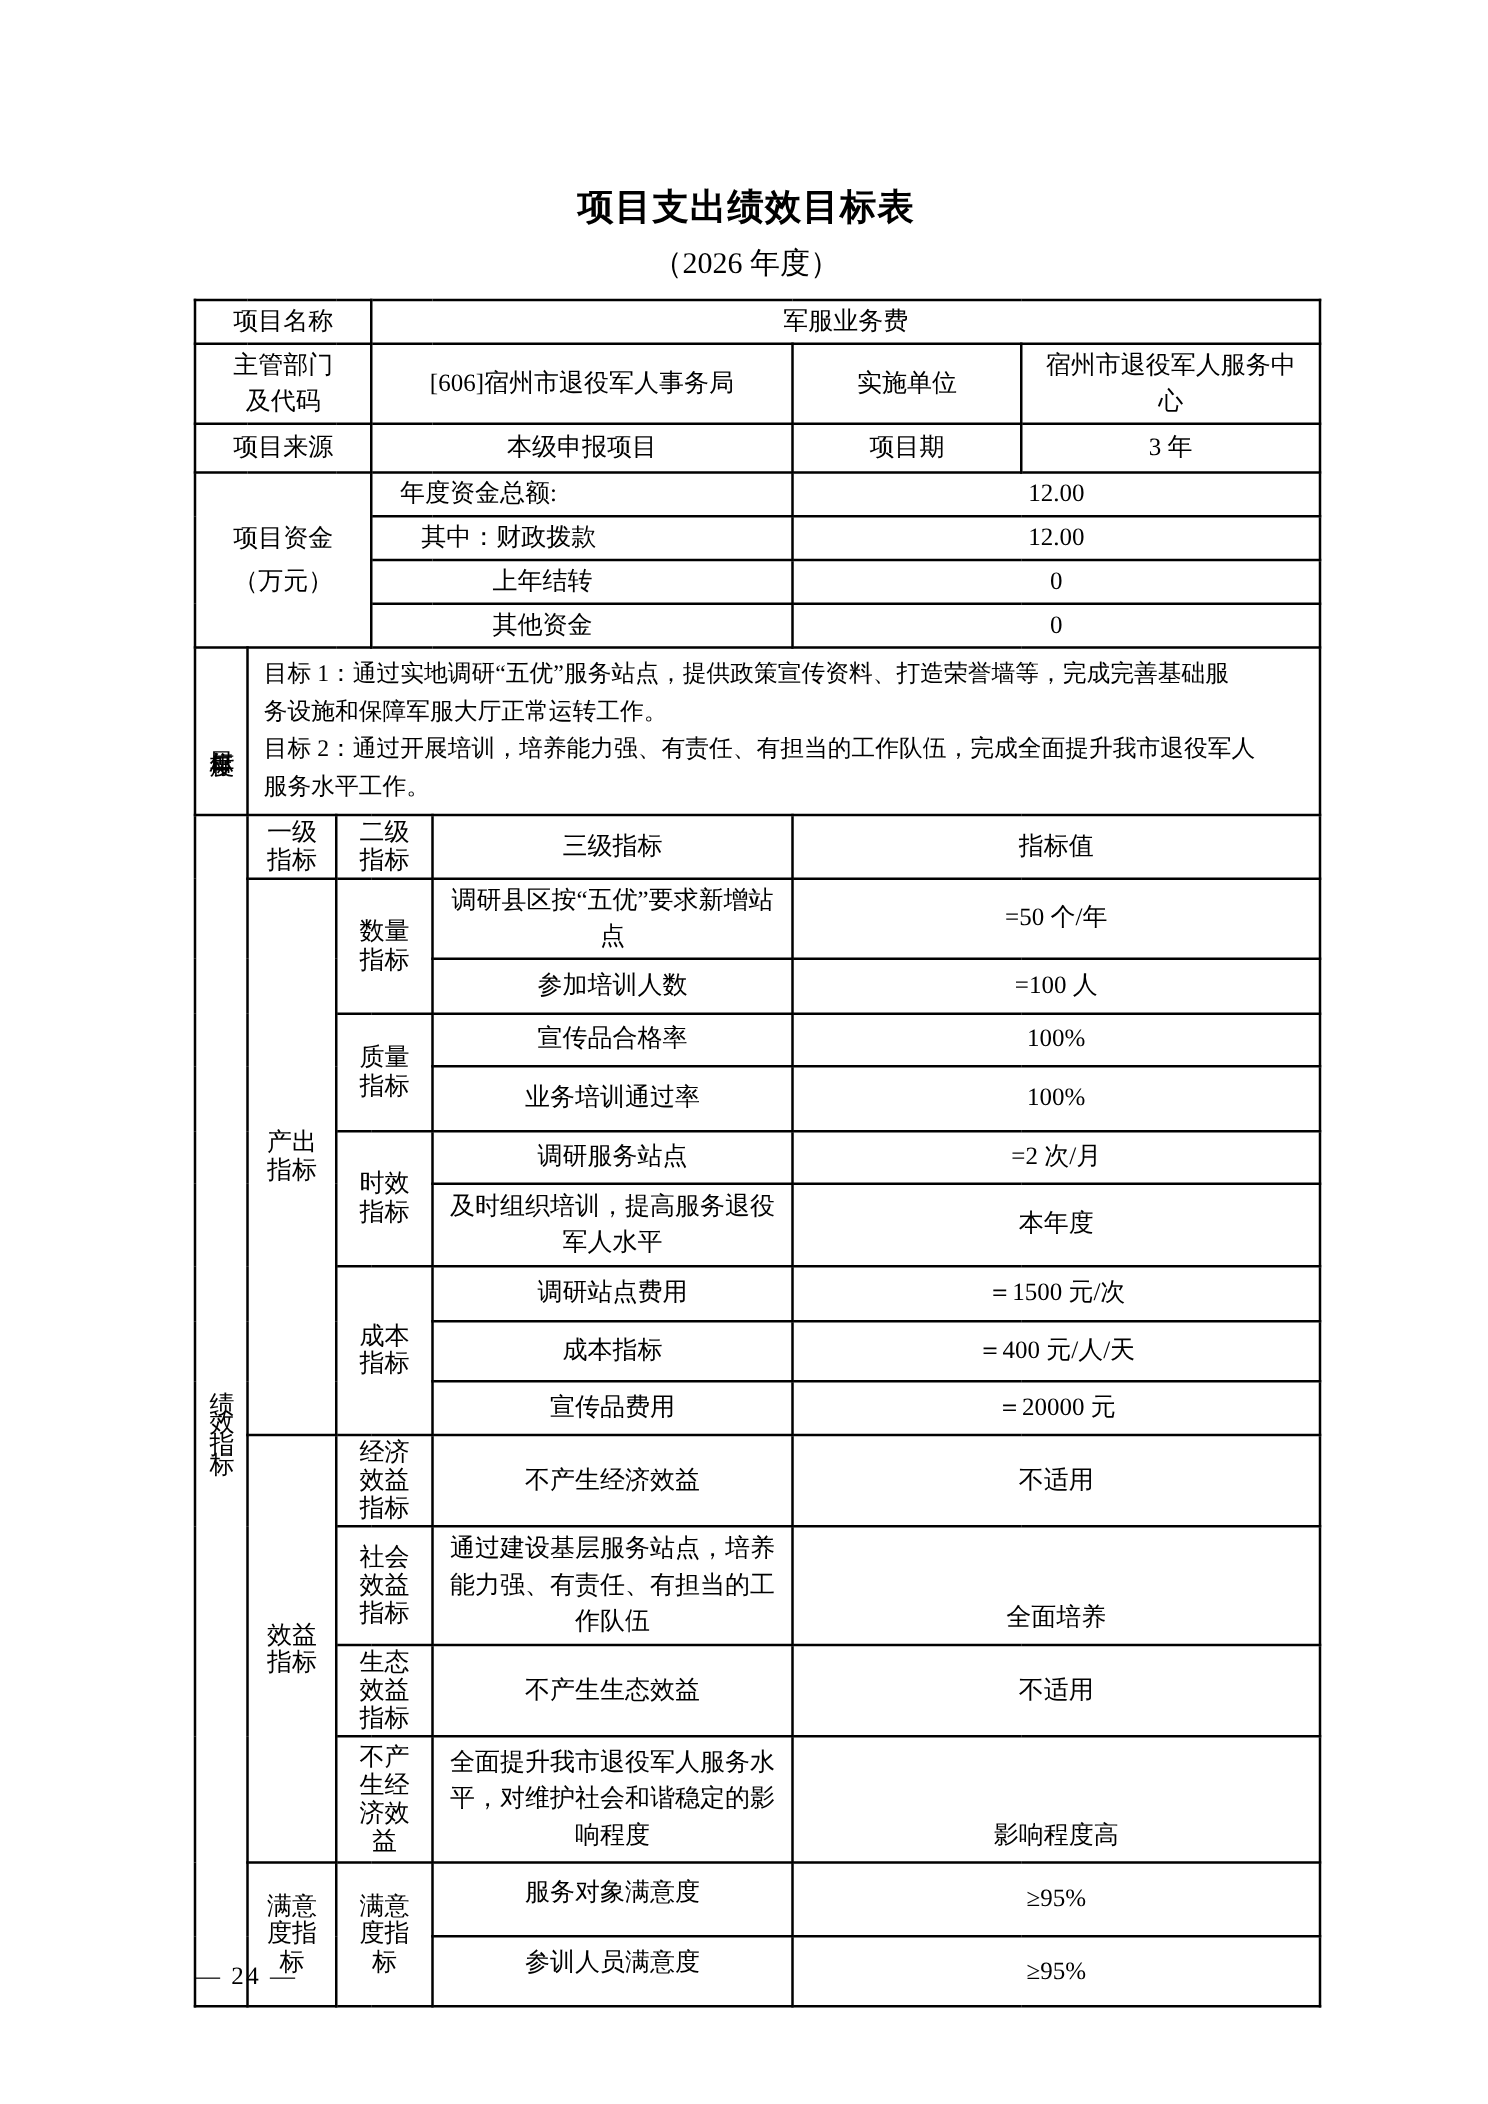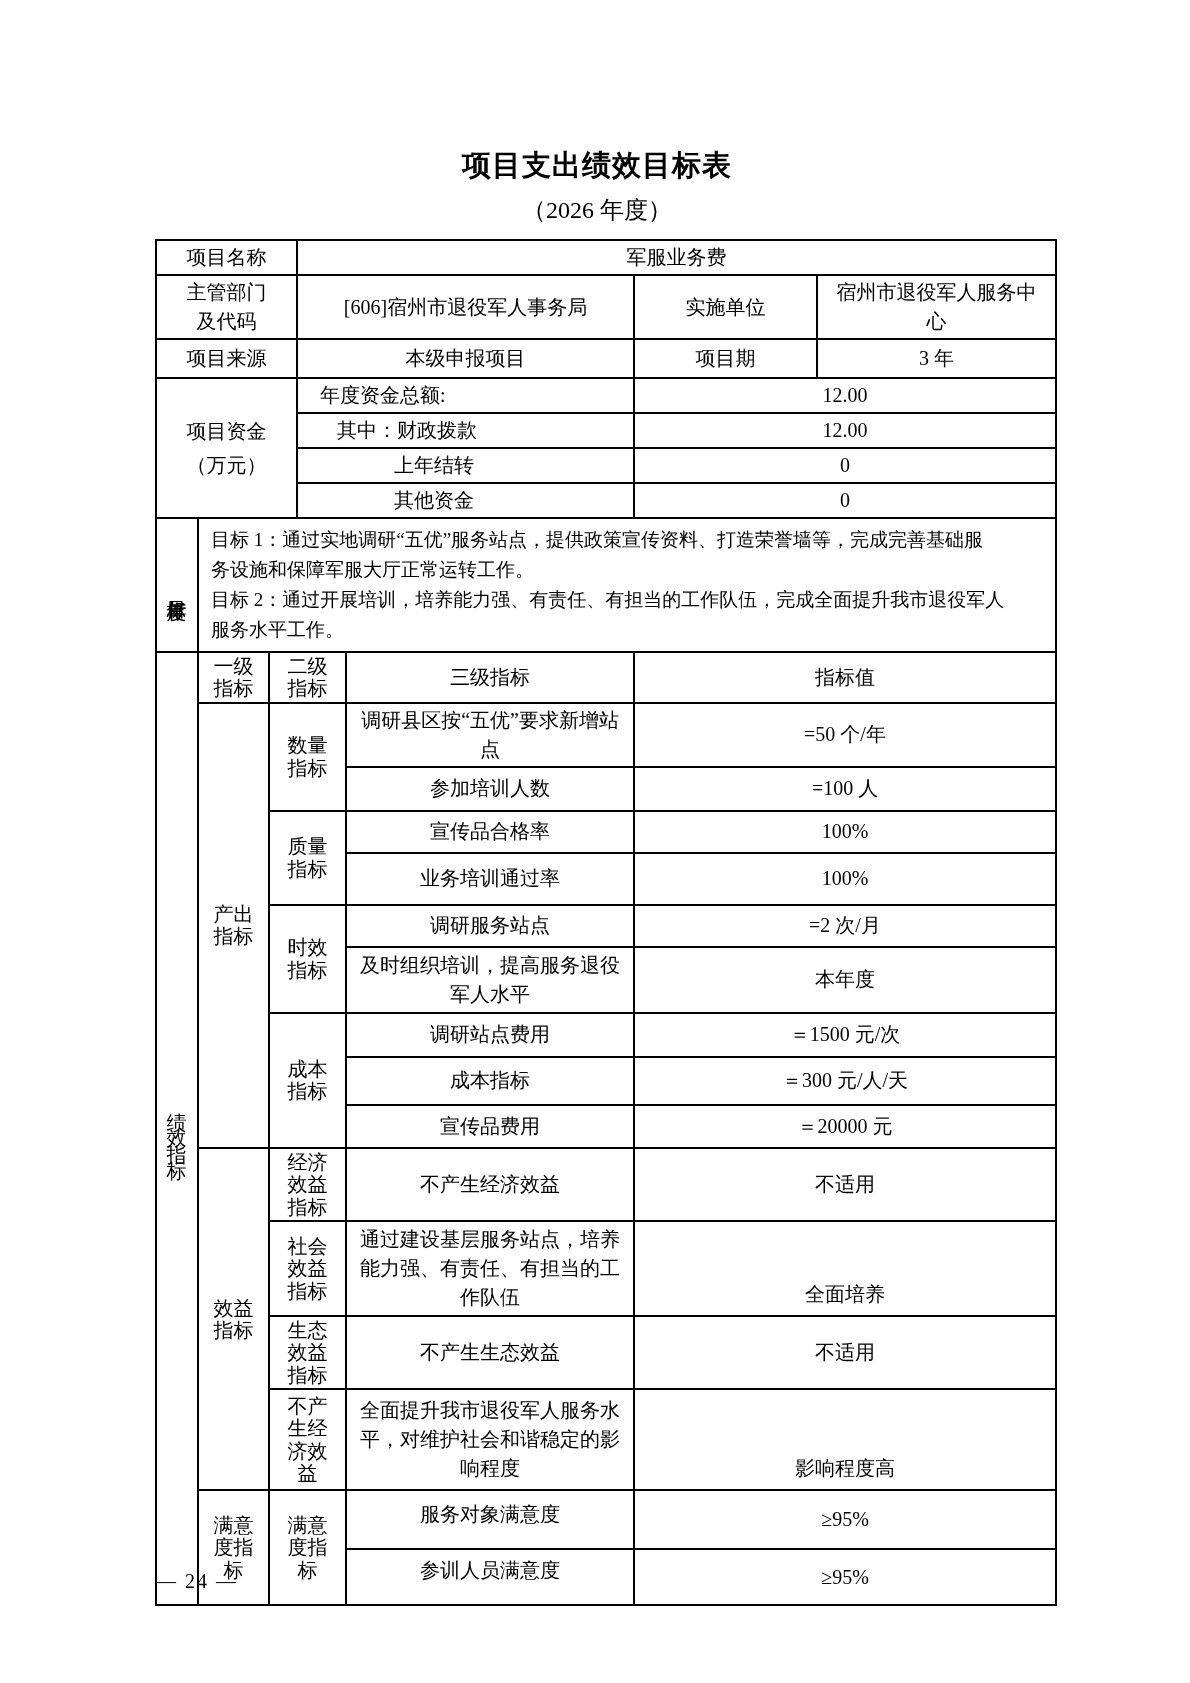--- a/index.html
+++ b/index.html
@@ -154,21 +154,21 @@
     <td>及时组织培训，提高服务退役军人水平</td>
     <td colspan="2">本年度</td>
   </tr>
   <tr style="height:44px">
     <td colspan="2" rowspan="3" class="l2">成本指标</td>
     <td>调研站点费用</td>
     <td colspan="2">＝1500 元/次</td>
   </tr>
   <tr style="height:48px">
     <td>成本指标</td>
-    <td colspan="2">＝300 元/人/天</td>
+    <td colspan="2">＝400 元/人/天</td>
   </tr>
   <tr style="height:43px">
     <td>宣传品费用</td>
     <td colspan="2">＝20000 元</td>
   </tr>
 
   <tr style="height:64px">
     <td rowspan="4" class="l2 l1">效益指标</td>
     <td colspan="2" class="l2">经济效益指标</td>
     <td>不产生经济效益</td>

